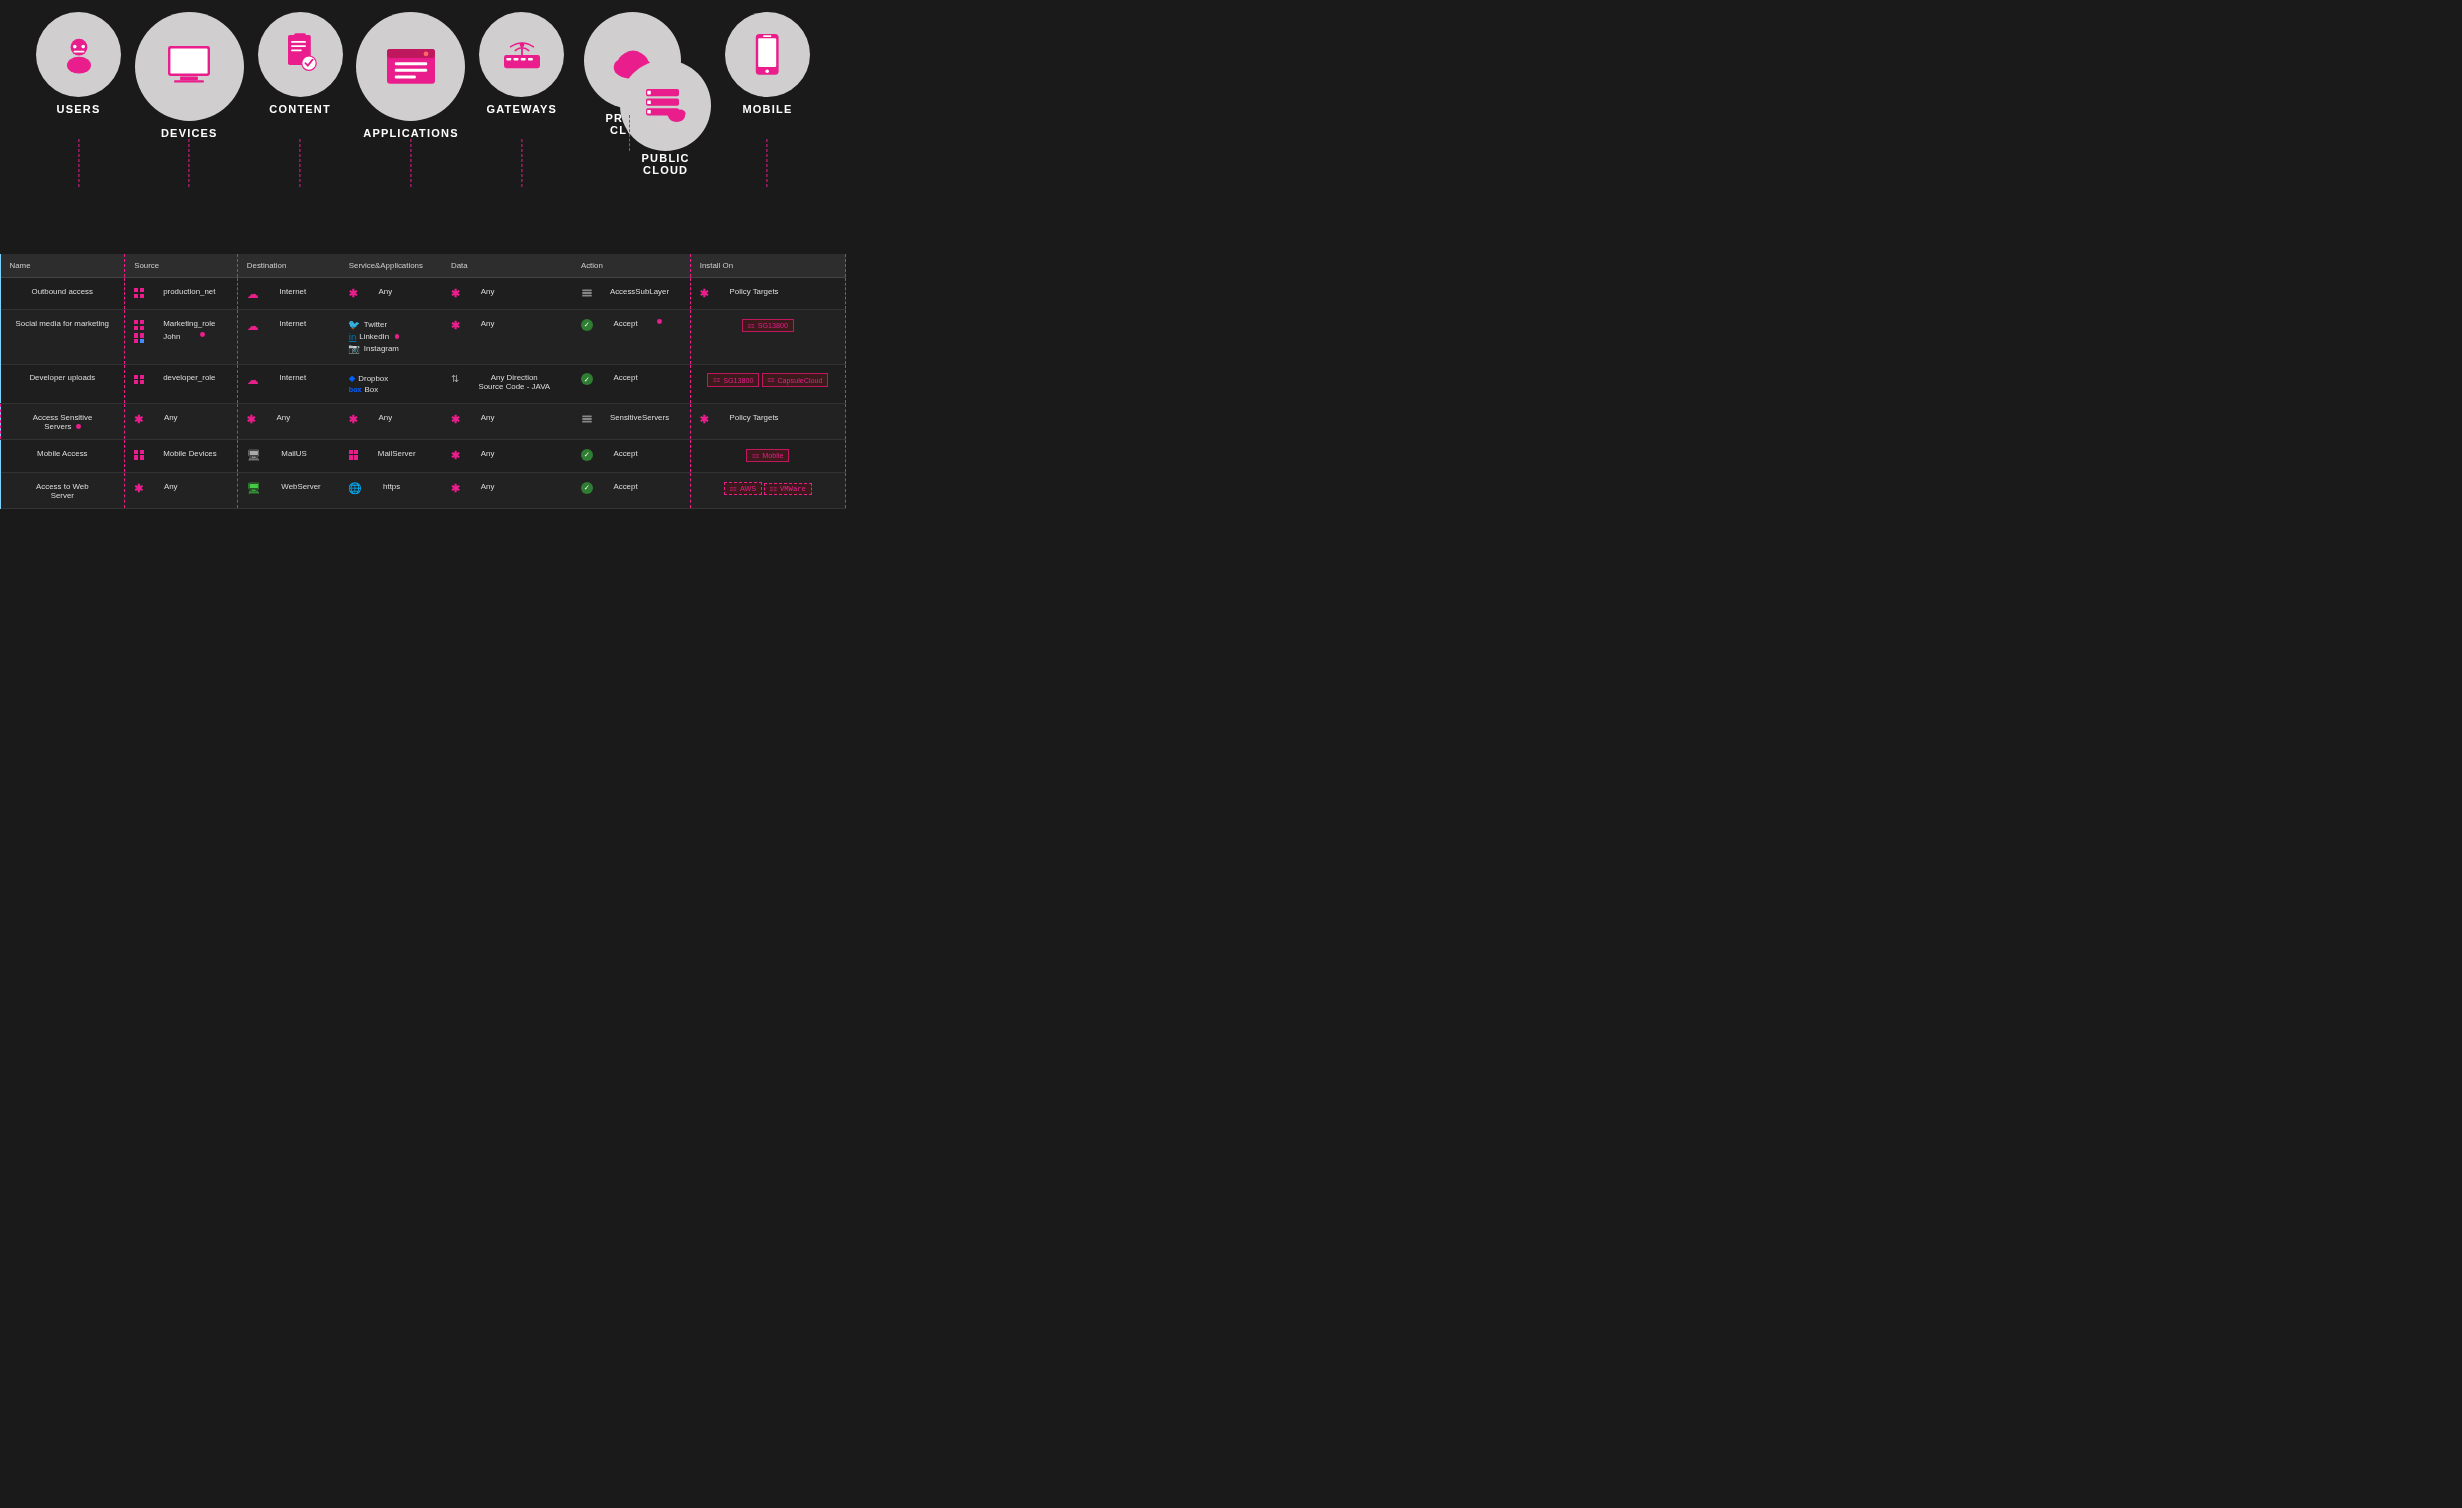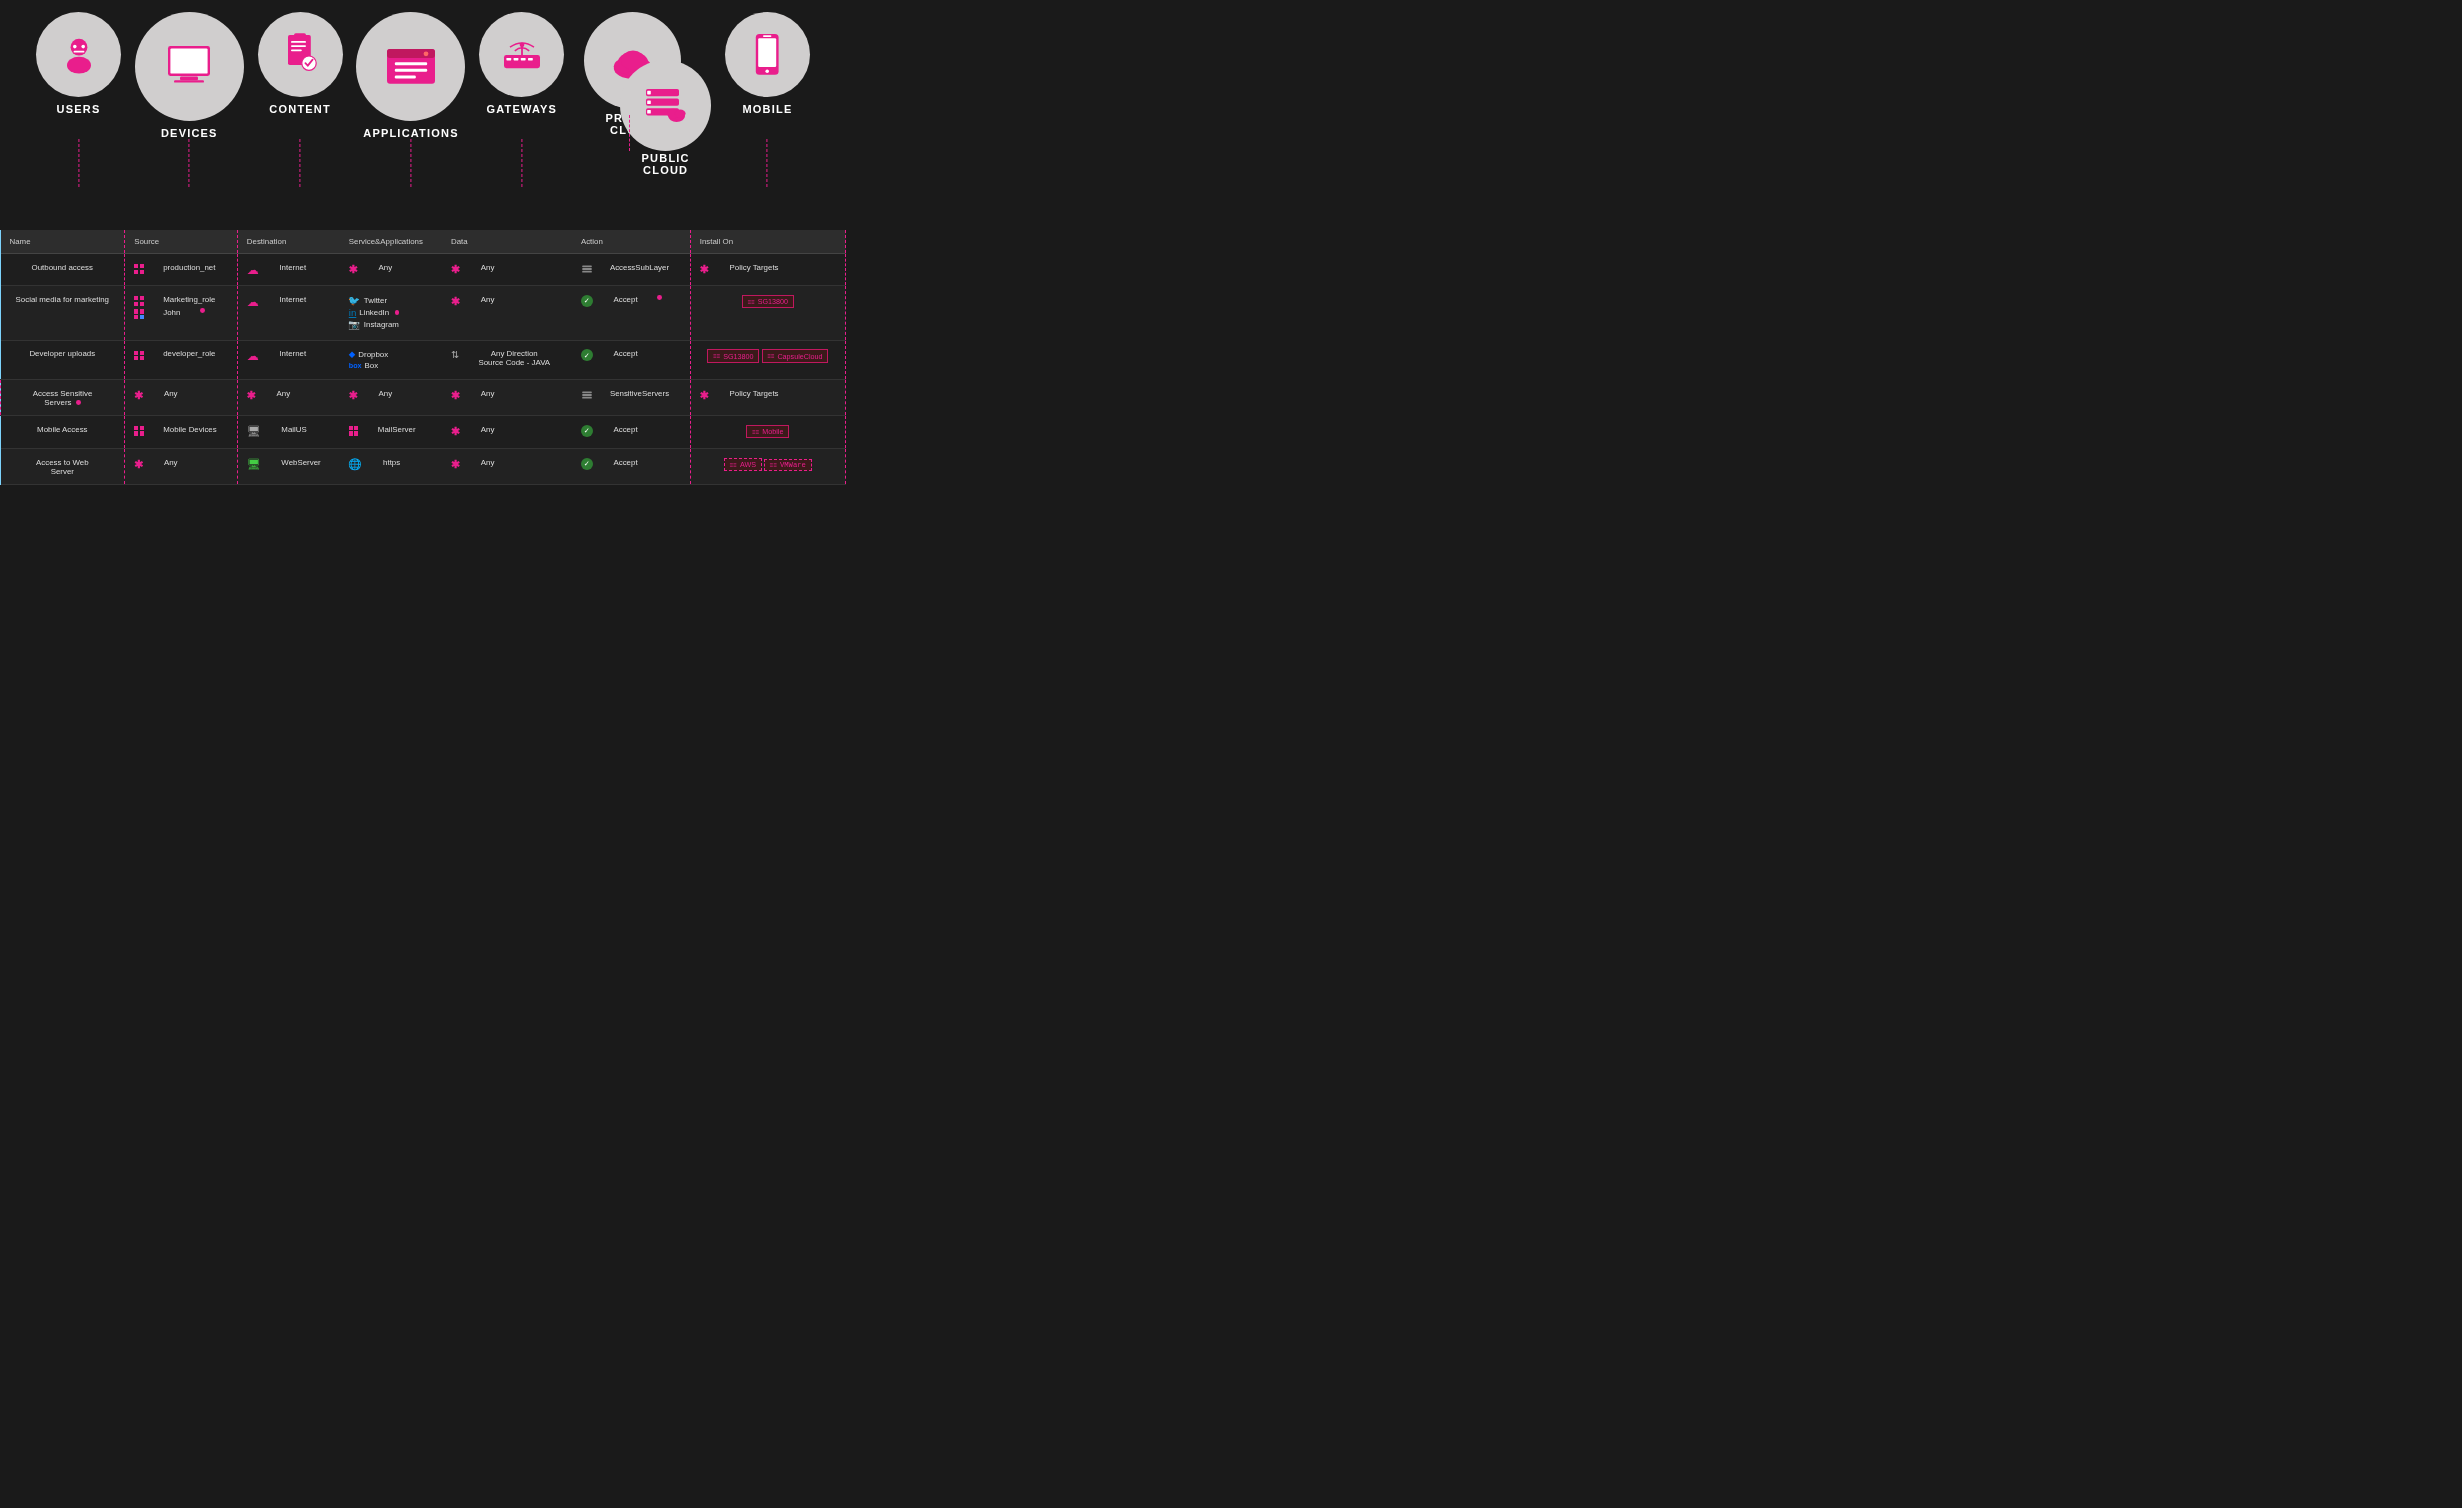--- a/index.html
+++ b/index.html
@@ -60,20 +60,21 @@
       color: #fff;
       letter-spacing: 1.8px;
     }
 
     .console-bar-text span {
       font-weight: 900;
     }
 
     
     .table-area {
+      margin-top: 24px;
       background: #7dd3fc;
     }
 
     .policy-table {
       width: 100%;
       border-collapse: collapse;
     }
 
     .policy-table th {
       background: #2d2d2d;

